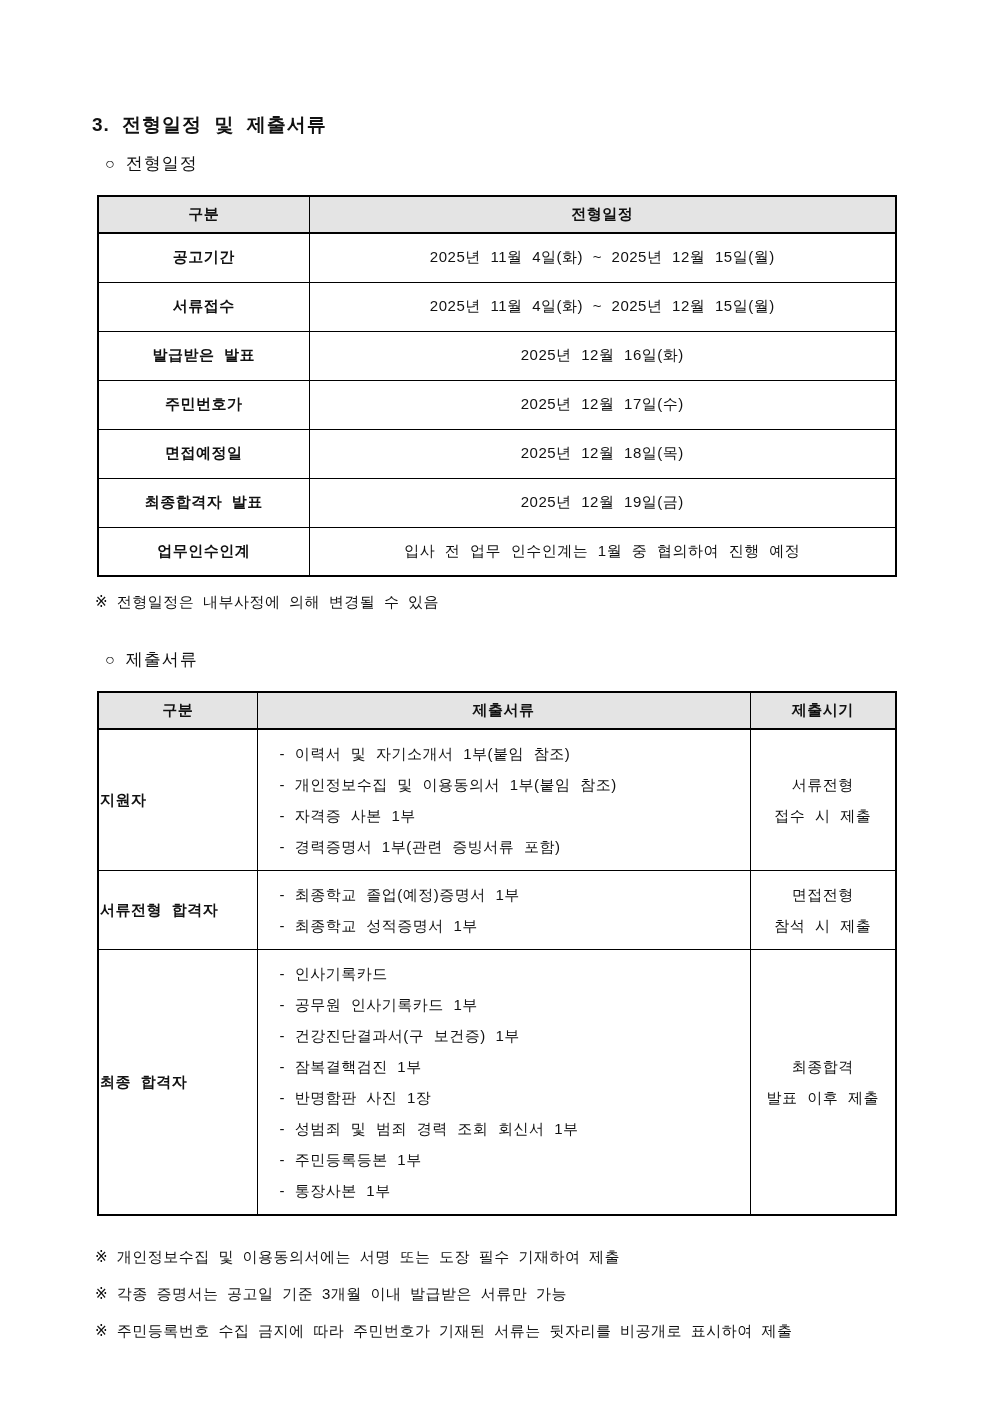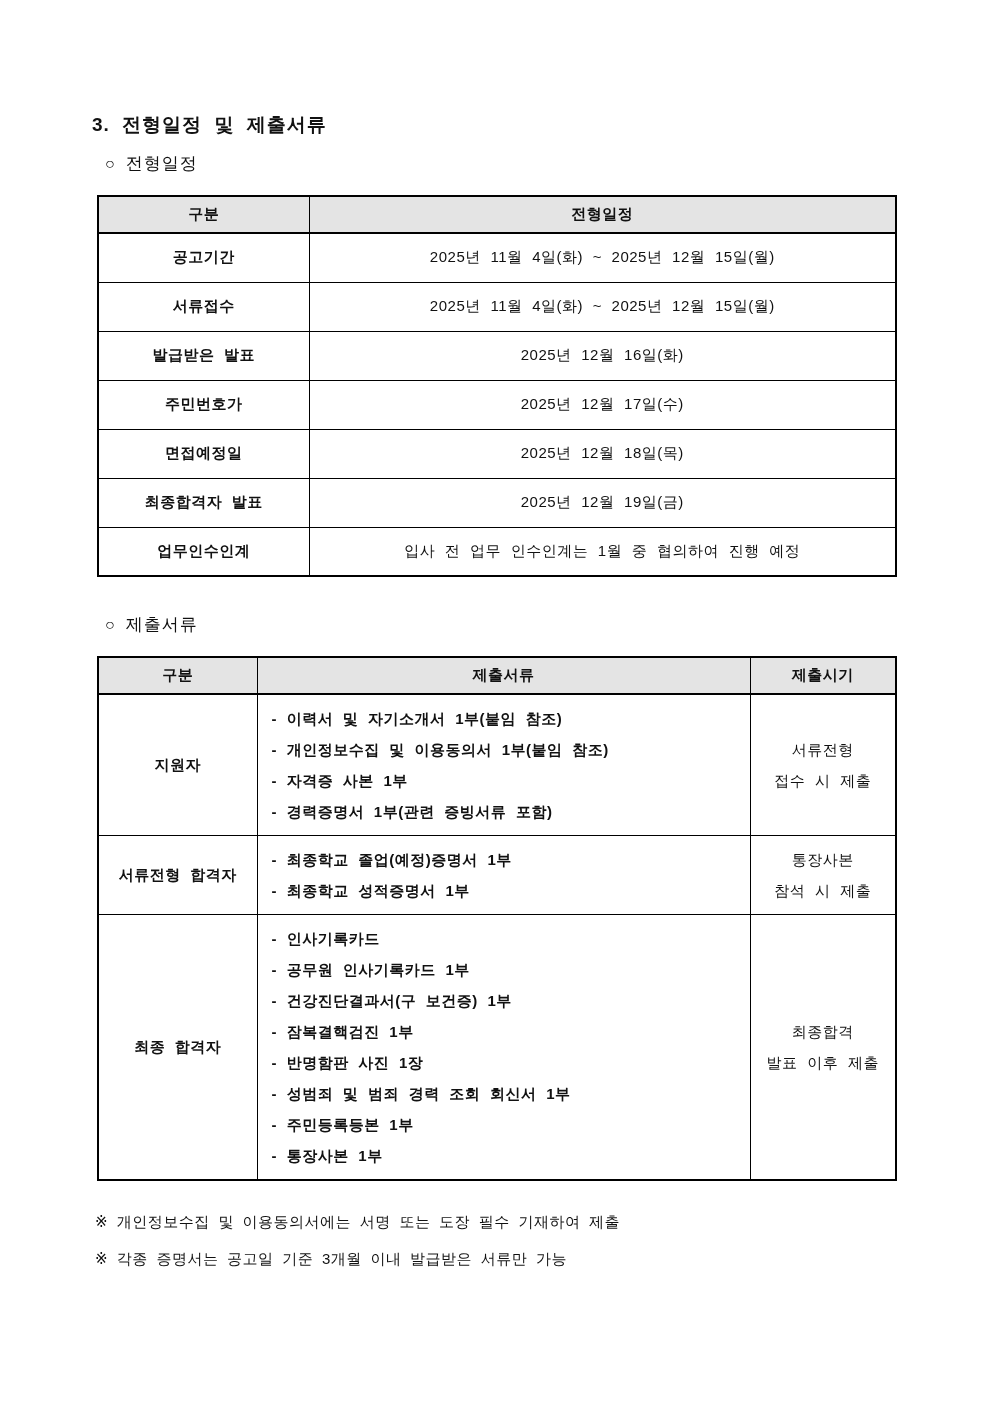--- a/index.html
+++ b/index.html
@@ -52,22 +52,22 @@
     font-weight: bold;
     height: 37px;
     text-align: center;
     vertical-align: middle;
     border-bottom-width: 2px;
   }
   table.schedule-table td { height: 49px; text-align: center; vertical-align: middle; }
   table.schedule-table td.row-label { font-weight: bold; }
 
   table.submission-table td { vertical-align: middle; }
-  table.submission-table td.row-label { font-weight: bold; text-align: center; }
-  table.submission-table td.doc-list-cell { padding: 8px 0 8px 14px; text-align: left; font-weight: bold; }
+  table.submission-table td.row-label { font-weight: bold; text-align: left; }
+  table.submission-table td.doc-list-cell { padding: 8px 0 8px 22px; text-align: left; }
   table.submission-table td.doc-list-cell .doc-item { line-height: 31px; }
   table.submission-table td.timing-cell { text-align: center; }
   table.submission-table td.timing-cell .timing-line { line-height: 31px; }
 
   .note {
     font-size: 15px;
     margin: 16px 0 0 3px;
     word-spacing: 4px;
     letter-spacing: 0.5px;
   }
@@ -125,20 +125,21 @@
         <td class="row-label">최종합격자 발표</td>
         <td>2025년 12월 19일(금)</td>
       </tr>
       <tr>
         <td class="row-label">업무인수인계</td>
         <td>입사 전 업무 인수인계는 1월 중 협의하여 진행 예정</td>
       </tr>
     </tbody>
   </table>
 
+  <p class="note note-schedule">※ 전형일정은 내부사정에 의해 변경될 수 있음</p>
 
   <div class="section-heading submission-heading">
     <span class="marker">○</span><span>제출서류</span>
   </div>
 
   <div class="sched-gap"></div>
 
   <table class="doc-table submission-table">
     <colgroup>
         <col style="width:159px">
@@ -166,21 +167,21 @@
           <div class="timing-line">접수 시 제출</div>
         </td>
       </tr>
       <tr>
         <td class="row-label">서류전형 합격자</td>
         <td class="doc-list-cell">
           <div class="doc-item">- 최종학교 졸업(예정)증명서 1부</div>
           <div class="doc-item">- 최종학교 성적증명서 1부</div>
         </td>
         <td class="timing-cell">
-          <div class="timing-line">통장사본</div>
+          <div class="timing-line">면접전형</div>
           <div class="timing-line">참석 시 제출</div>
         </td>
       </tr>
       <tr>
         <td class="row-label">최종 합격자</td>
         <td class="doc-list-cell">
           <div class="doc-item">- 인사기록카드</div>
           <div class="doc-item">- 공무원 인사기록카드 1부</div>
           <div class="doc-item">- 건강진단결과서(구 보건증) 1부</div>
           <div class="doc-item">- 잠복결핵검진 1부</div>
@@ -193,15 +194,16 @@
           <div class="timing-line">최종합격</div>
           <div class="timing-line">발표 이후 제출</div>
         </td>
       </tr>
     </tbody>
   </table>
 
   <div class="bottom-notes">
     <p class="note">※ 개인정보수집 및 이용동의서에는 서명 또는 도장 필수 기재하여 제출</p>
     <p class="note">※ 각종 증명서는 공고일 기준 3개월 이내 발급받은 서류만 가능</p>
+    <p class="note">※ 주민등록번호 수집 금지에 따라 주민번호가 기재된 서류는 뒷자리를 비공개로 표시하여 제출</p>
   </div>
 
 </div>
 
 </body></html>

